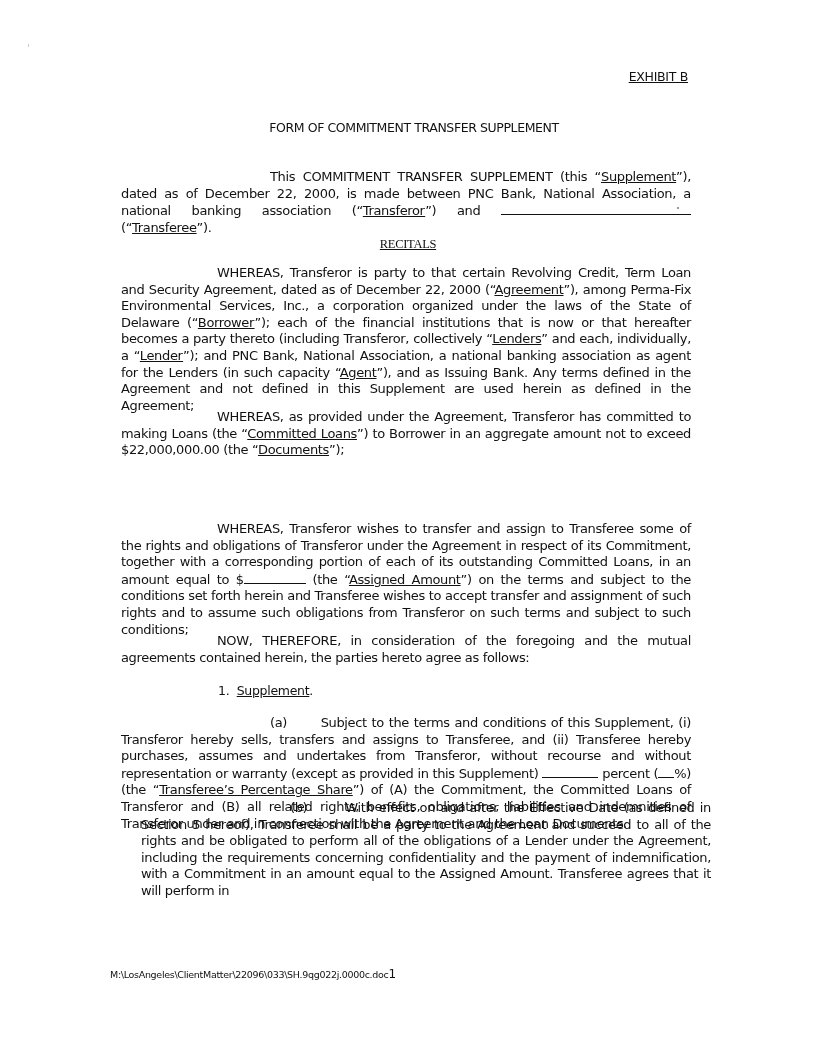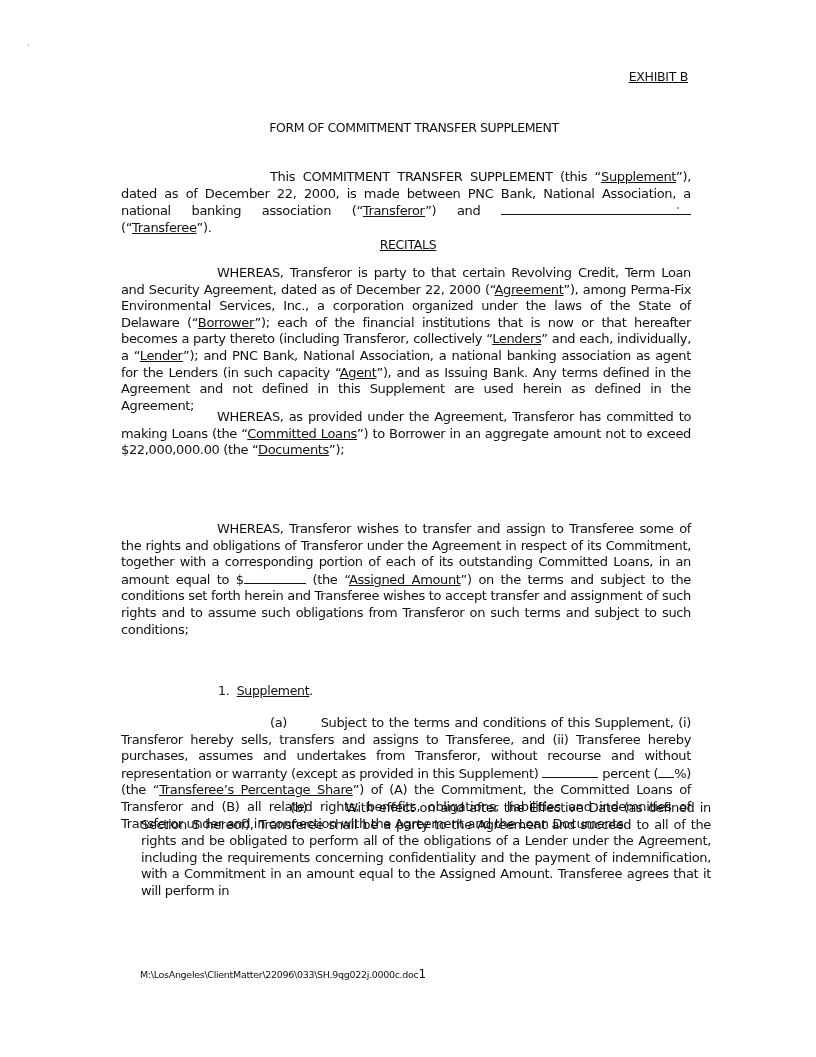--- a/index.html
+++ b/index.html
@@ -7,23 +7,23 @@
          font-family: "DejaVu Sans", sans-serif; color: #111; }
   .page { position: absolute; left: 0; top: 0; width: 816px; height: 801px; }
   .exhibit { position: absolute; right: 128px; top: 69px; font-size: 12.5px; text-decoration: underline; letter-spacing: -0.3px; }
   .title { position: absolute; left: 0; width: 816px; top: 120px; text-align: center; font-size: 12.5px; text-decoration: underline; letter-spacing: -0.4px; padding-left: 0; }
   .title span { display: inline-block; margin-left: 12px; }
   .para { position: absolute; left: 121px; width: 570px; font-size: 13px; line-height: 16.6px; text-align: justify; letter-spacing: -0.35px; }
   .indent { display: inline-block; width: 96px; }
   .indent2 { display: inline-block; width: 149px; }
   .u { text-decoration: underline; }
   .blank { display: inline-block; border-bottom: 1px solid #111; height: 12px; vertical-align: baseline; }
-  .recitals { position: absolute; left: 0; width: 816px; top: 237px; text-align: center; font-size: 12.5px; text-decoration: underline; letter-spacing: -0.3px; }
+  .recitals { position: absolute; left: 0; width: 816px; top: 237px; text-align: center; font-size: 12.5px; text-decoration: underline; letter-spacing: -0.3px; font-family: Liberation Serif, serif; }
   .sec-heading { position: absolute; left: 218px; top: 683px; font-size: 12.5px; letter-spacing: -0.3px; }
-  .footer { position: absolute; left: 140px; top: 967px; font-size: 9.5px; letter-spacing: -0.3px; }
+  .footer { position: absolute; left: 110px; top: 967px; font-size: 9.5px; letter-spacing: -0.3px; }
   .footer .pg { font-size: 12px; }
   .speck { position: absolute; left: 28px; top: 44px; width: 1px; height: 3px; background: #ccc; }
   .dot { position: absolute; left: 677px; top: 207px; width: 2px; height: 2px; background: #999; }
 </style>
 </head>
 <body>
 
 <div class="page">
   <div class="speck"></div>
   <div class="dot"></div>
@@ -44,20 +44,23 @@
 
   <div class="para" style="top:409px;">
     <span class="indent"></span><span>WHEREAS, as provided under the Agreement, Transferor has committed to making Loans (the “</span><span class="u">Committed Loans</span><span>”) to Borrower in an aggregate amount not to exceed $22,000,000.00 (the “</span><span class="u">Documents</span><span>”);</span>
   </div>
 
 
   <div class="para" style="top:521px;">
     <span class="indent"></span><span>WHEREAS, Transferor wishes to transfer and assign to Transferee some of the rights and obligations of Transferor under the Agreement in respect of its Commitment, together with a corresponding portion of each of its outstanding Committed Loans, in an amount equal to $</span><span class="blank" style="width:62px;"></span><span> (the “</span><span class="u">Assigned Amount</span><span>”) on the terms and subject to the conditions set forth herein and Transferee wishes to accept transfer and assignment of such rights and to assume such obligations from Transferor on such terms and subject to such conditions;</span>
   </div>
 
+  <div class="para" style="top:633px;">
+    <span class="indent"></span><span>NOW, THEREFORE, in consideration of the foregoing and the mutual agreements contained herein, the parties hereto agree as follows:</span>
+  </div>
 
   <div class="sec-heading">
     <span>1.</span>&nbsp;&nbsp;<span class="u">Supplement</span><span>.</span>
   </div>
 
   <div class="para" style="top:715px;">
     <span class="indent2"></span><span>(a)</span>&nbsp;&nbsp;&nbsp;&nbsp;&nbsp;&nbsp;&nbsp;<span>Subject to the terms and conditions of this Supplement, (i) Transferor hereby sells, transfers and assigns to Transferee, and (ii) Transferee hereby purchases, assumes and undertakes from Transferor, without recourse and without representation or warranty (except as provided in this Supplement) </span><span class="blank" style="width:56px;"></span><span> percent (</span><span class="blank" style="width:16px;"></span><span>%) (the “</span><span class="u">Transferee’s Percentage Share</span><span>”) of (A) the Commitment, the Committed Loans of Transferor and (B) all related rights, benefits, obligations, liabilities and indemnities of Transferor under and in connection with the Agreement and the Loan Documents.</span>
   </div>
 
   <div class="para" style="top:800px;margin-left:20px;">

